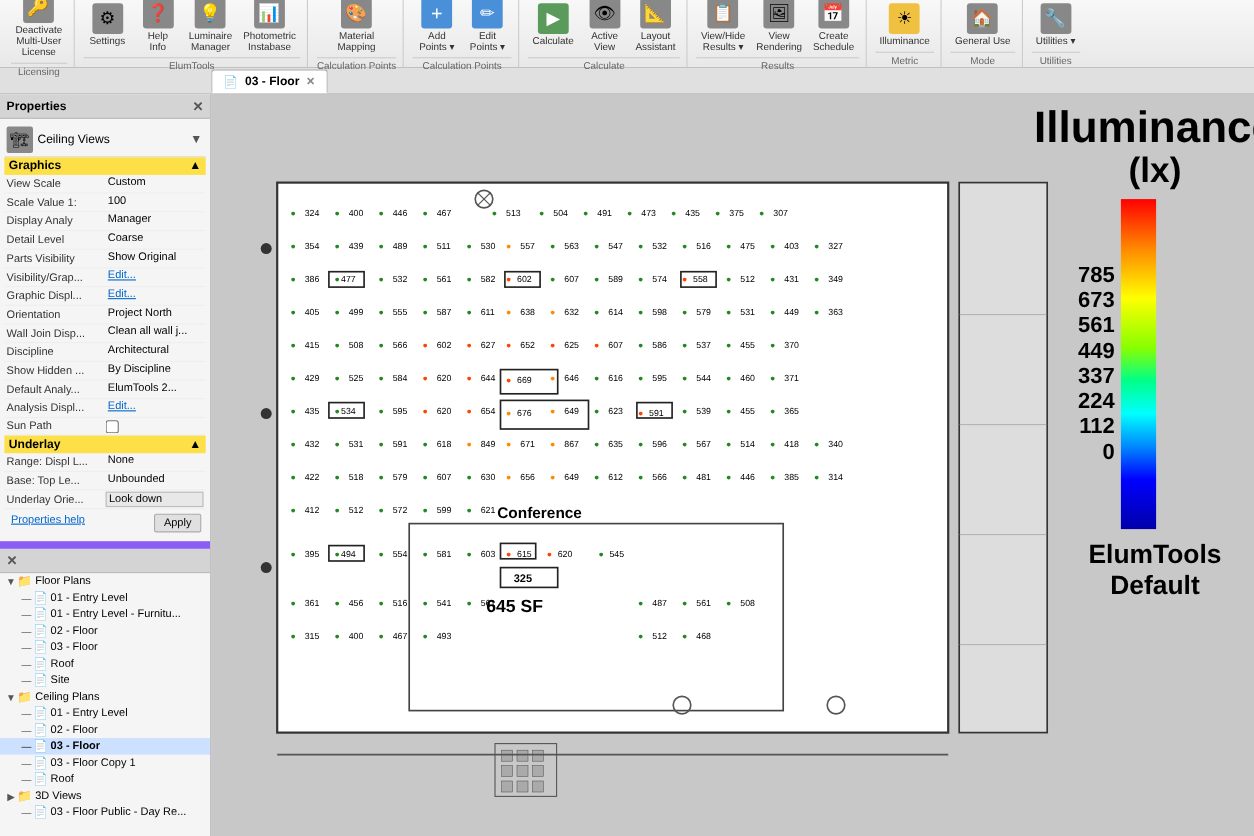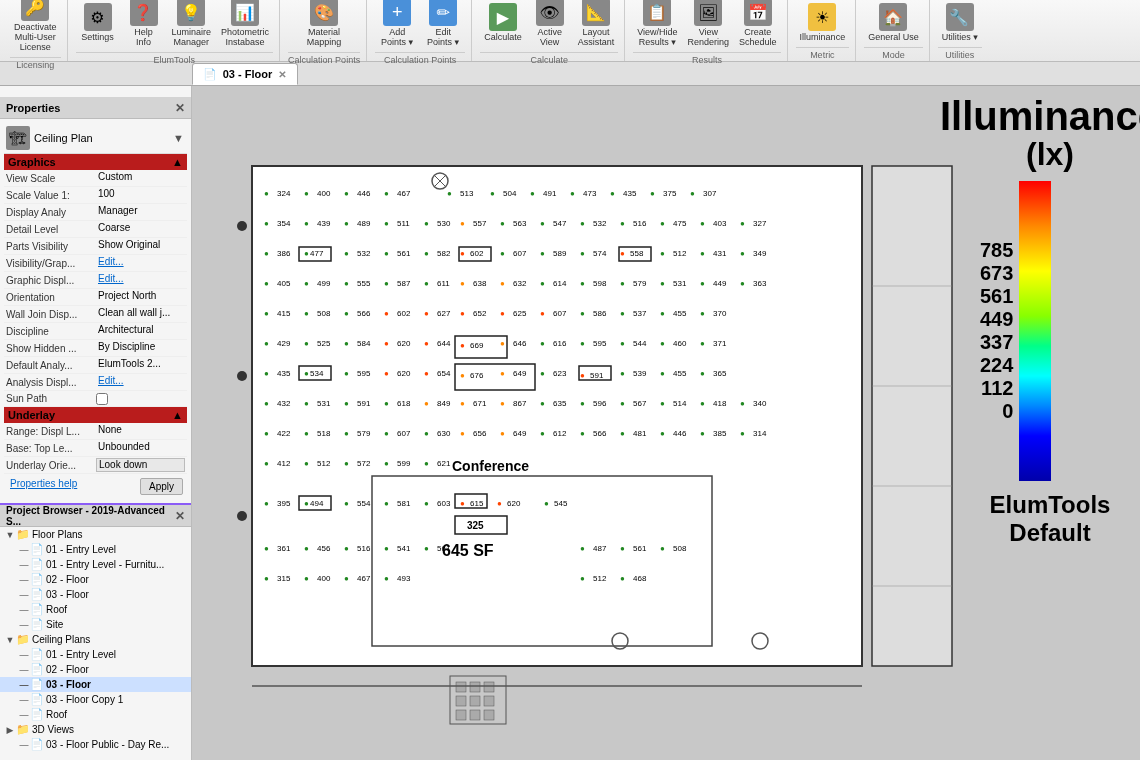--- a/index.html
+++ b/index.html
@@ -120,22 +120,21 @@
       background: #f5f5f5;
       border-right: 1px solid #bbb;
       display: flex;
       flex-direction: column;
       overflow: hidden;
     }
 
     
     #properties-panel {
       background: #f5f5f5;
-      border-bottom: 2px solid #8b5cf6;
-      margin-top: 11px;
+      border-bottom: 7px solid #8b5cf6;
     }
     .panel-header {
       height: 22px;
       background: #d4d4d4;
       border-bottom: 1px solid #bbb;
       display: flex;
       align-items: center;
       justify-content: space-between;
       padding: 0 6px;
       font-size: 11px;
@@ -178,21 +177,21 @@
     .prop-ceiling-plan {
       display: flex;
       align-items: center;
       padding: 3px 2px;
       border-bottom: 1px solid #ddd;
       gap: 4px;
       font-size: 10px;
       color: #0066cc;
     }
     .prop-section-header {
-      background: #b91c1c;
+      background: #fde047;
       padding: 2px 4px;
       font-size: 11px;
       font-weight: bold;
       display: flex;
       align-items: center;
       justify-content: space-between;
     }
     .prop-row {
       display: flex;
       align-items: center;
@@ -516,21 +515,21 @@
 
     <div id="properties-panel">
       <div class="panel-header">
         <span>Properties</span>
         <span class="panel-close">✕</span>
       </div>
       <div class="properties-content">
 
         <div class="prop-type-row">
           <div class="prop-type-icon">🏗</div>
-          <span class="prop-type-name">Ceiling Plan</span>
+          <span class="prop-type-name">Ceiling Views</span>
           <span class="prop-dropdown">▼</span>
         </div>
 
 
         <div class="prop-section-header">
           <span>Graphics</span>
           <span style="cursor:pointer;">▲</span>
         </div>
         <div class="prop-row">
           <span class="prop-label">View Scale</span>
@@ -608,21 +607,20 @@
 
         <div class="prop-actions">
           <span class="prop-value link" style="flex:1;font-size:10px;">Properties help</span>
           <button class="prop-btn">Apply</button>
         </div>
       </div>
     </div>
 
     <div id="project-browser">
       <div class="browser-header">
-        <span style="font-size:10px;">Project Browser - 2019-Advanced S...</span>
         <span class="panel-close">✕</span>
       </div>
       <div>
 
       <div class="tree-item">
       <span class="tree-indent" style="width:4px;display:inline-block;"></span>
       <span class="tree-expand">▼</span>
       <span class="tree-icon">📁</span>
       <span class="tree-label">Floor Plans</span>
     </div>

